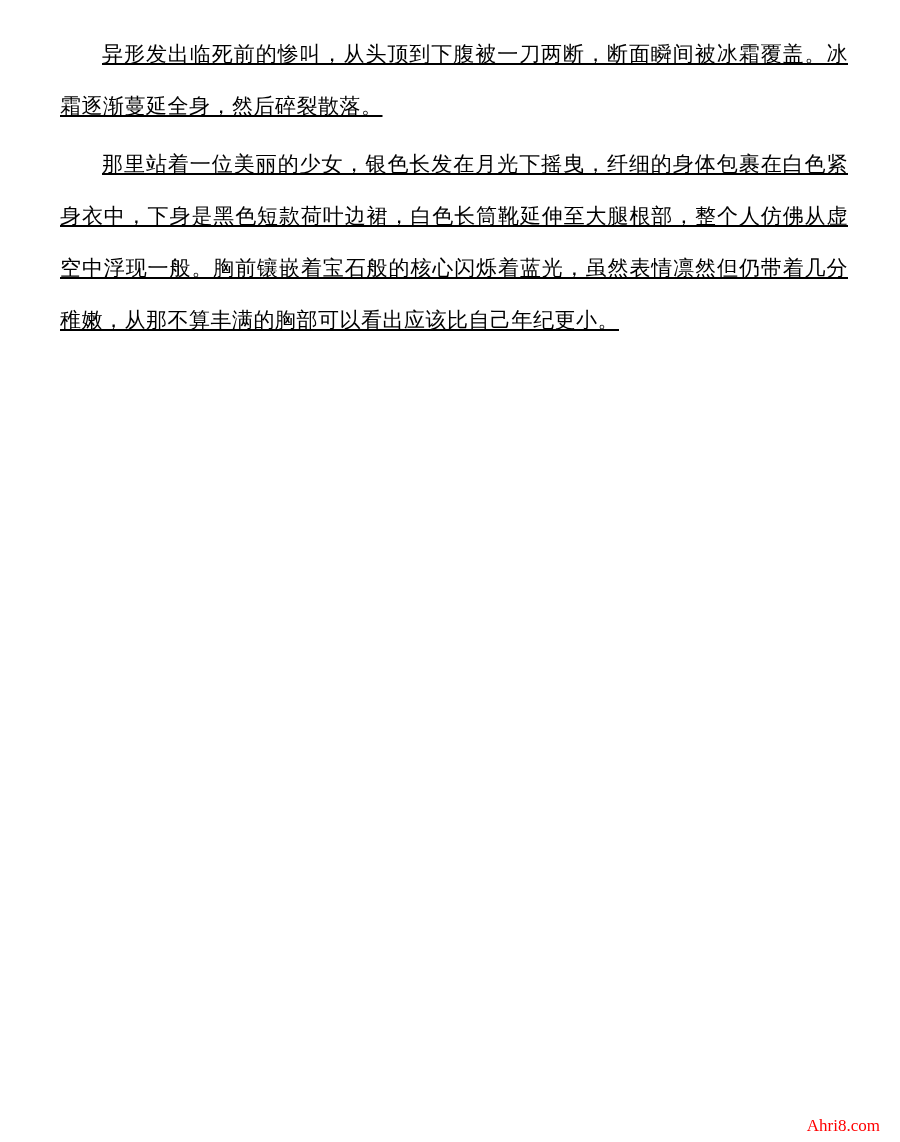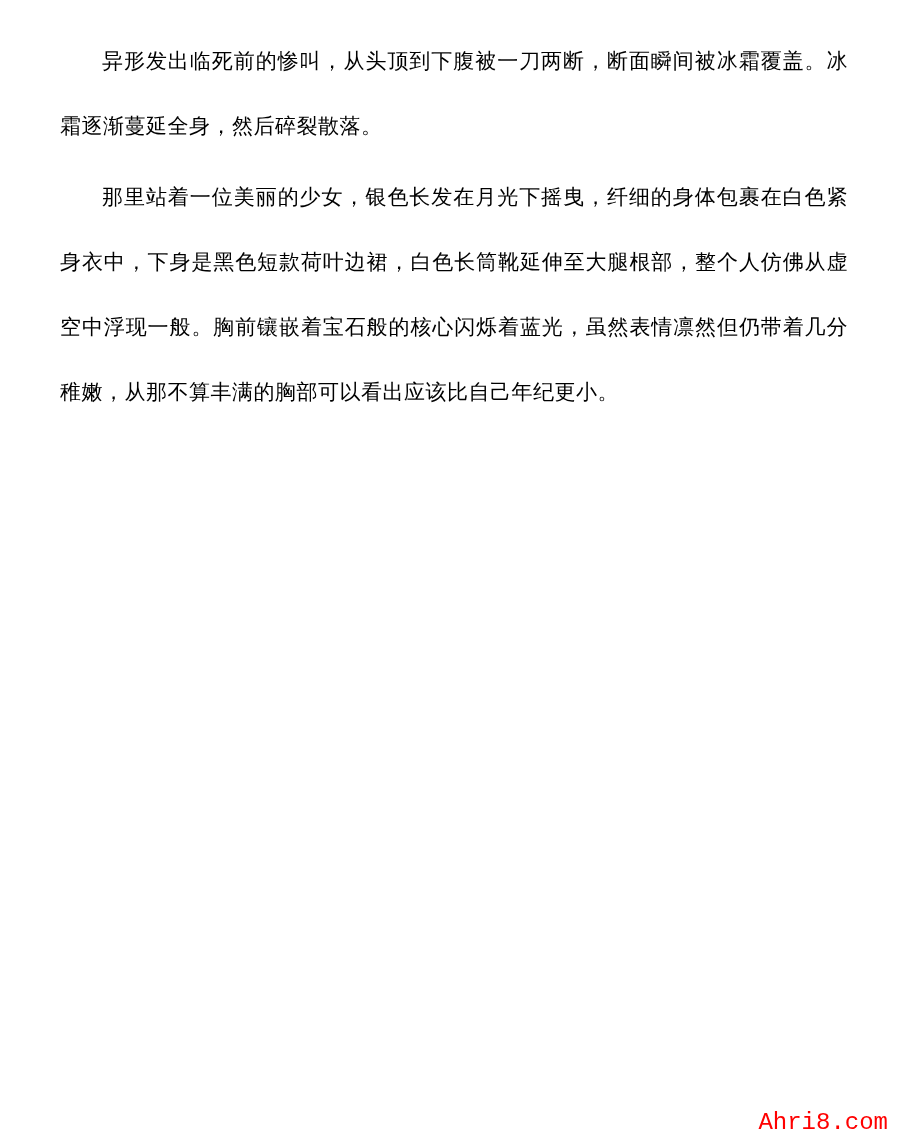--- a/index.html
+++ b/index.html
@@ -15,36 +15,37 @@
     overflow: hidden;
     font-family: "Liberation Sans", sans-serif;
   }
   .text-block {
     position: absolute;
     top: 28px;
     left: 60px;
     width: 788px;
     color: #000000;
     font-size: 21px;
-    line-height: 65px;
+    line-height: 52px;
     text-align: justify;
     text-justify: inter-ideograph;
+    text-decoration: underline;
   }
   .text-block p {
     margin: 0 0 6px 0;
     text-indent: 2em;
     letter-spacing: 0.5px;
   }
   .watermark {
     position: absolute;
-    right: 12px;
+    right: 20px;
     bottom: 6px;
     color: #ff0000;
-    font-family: Liberation Mono, monospace;
-    font-size: 24px;
+    font-family: Liberation Serif, serif;
+    font-size: 17px;
     line-height: 1.1;
     white-space: nowrap;
   }
 </style>
 </head>
 <body>
 
 <div class="page">
   <div class="text-block">
     <p>异形发出临死前的惨叫，从头顶到下腹被一刀两断，断面瞬间被冰霜覆盖。冰霜逐渐蔓延全身，然后碎裂散落。</p>

